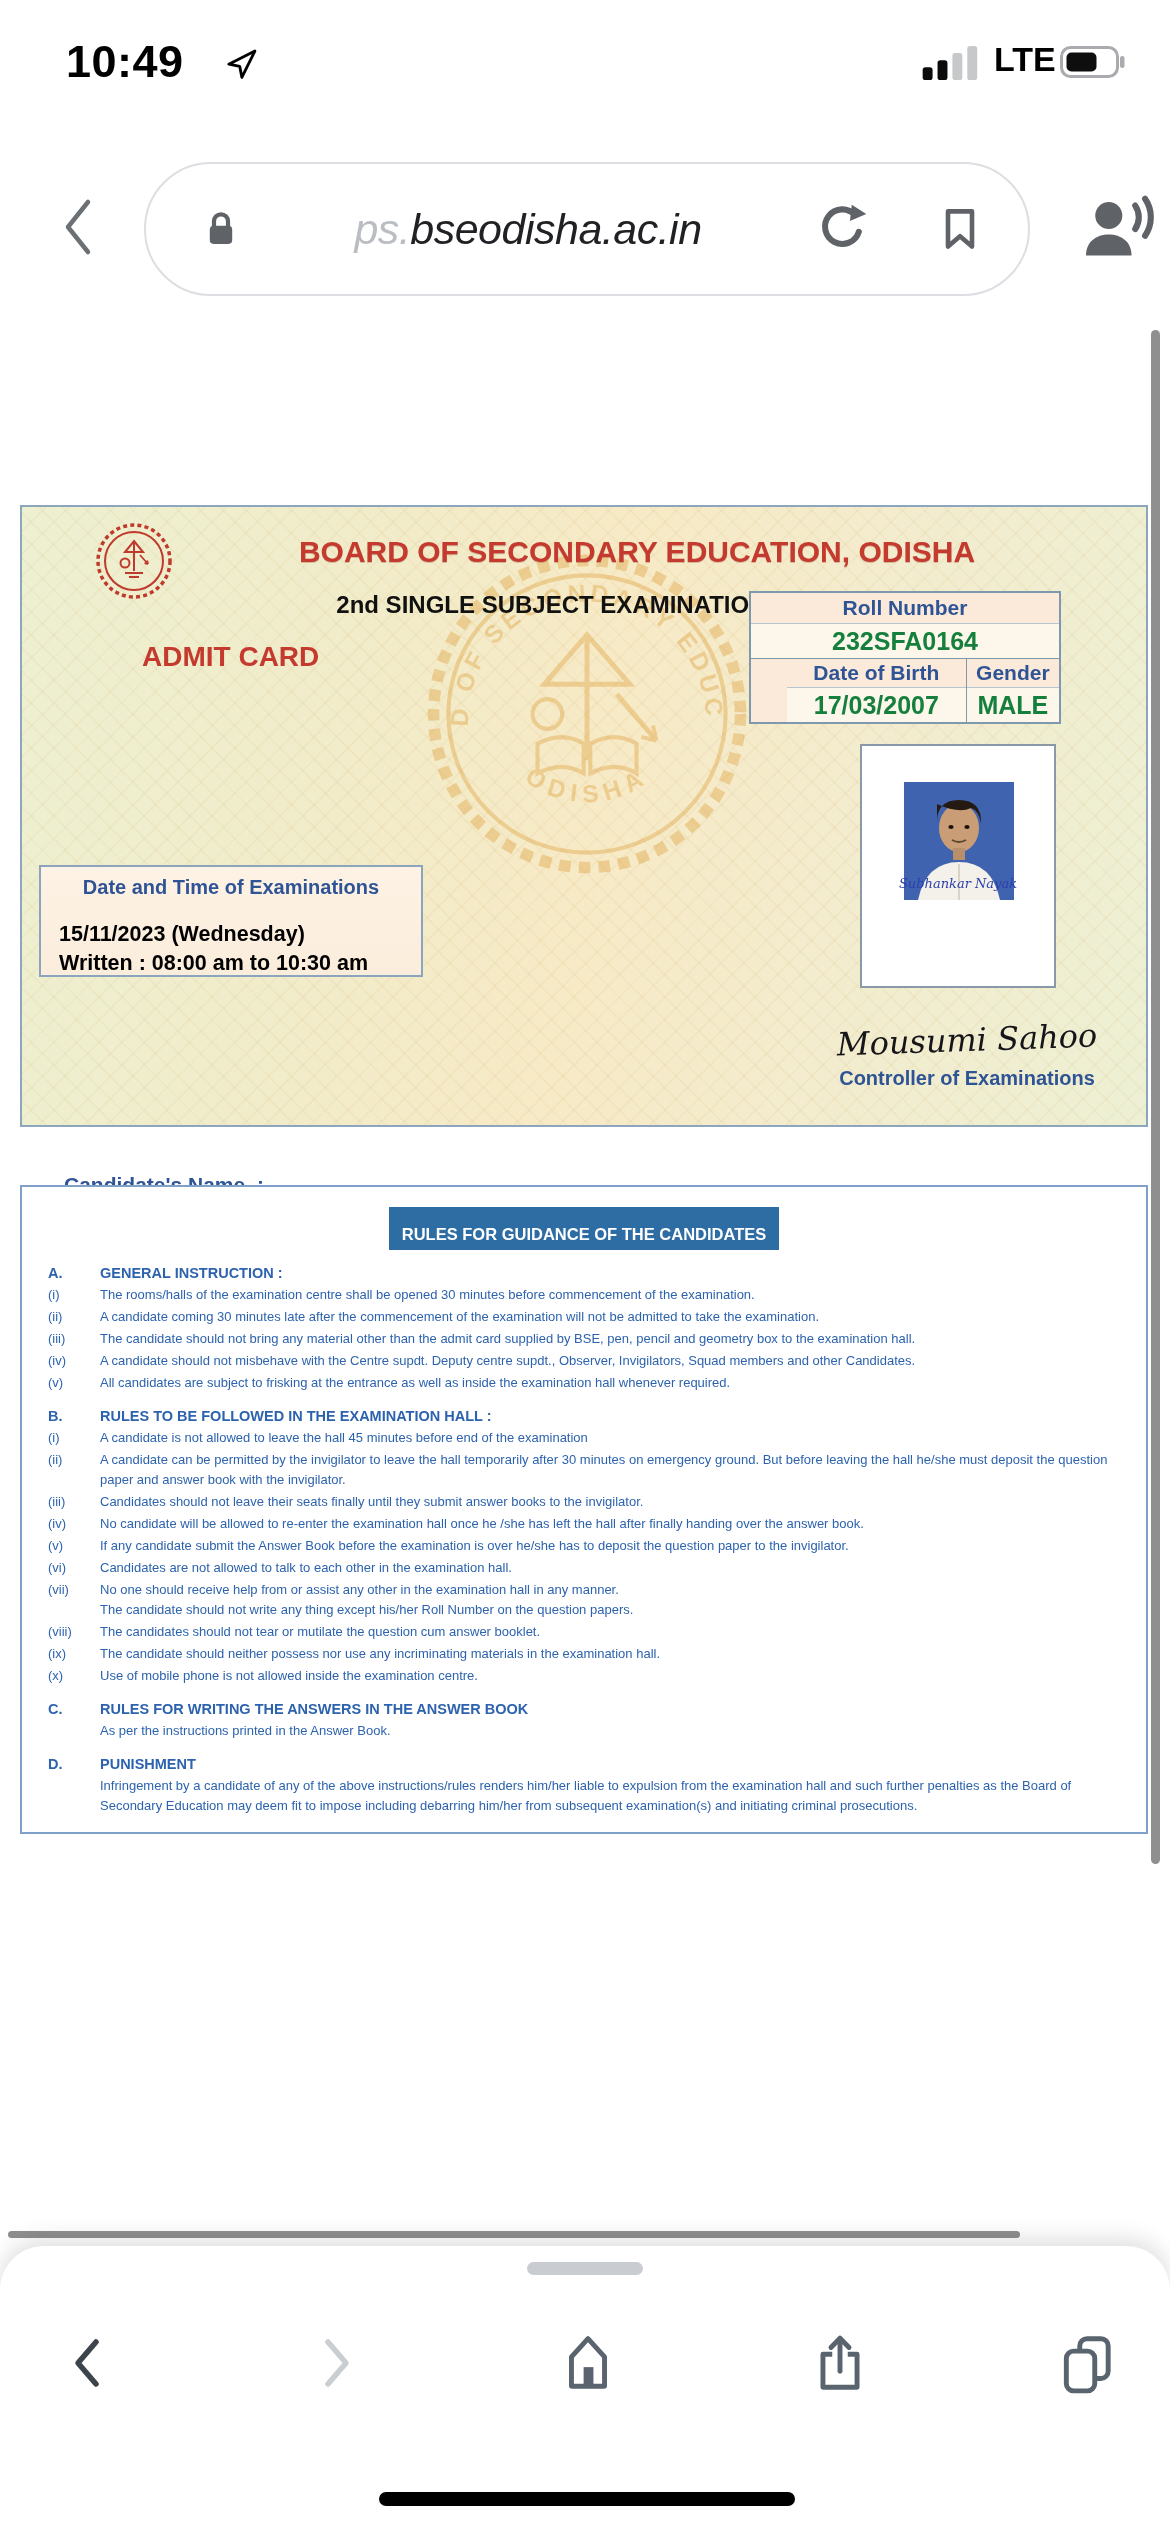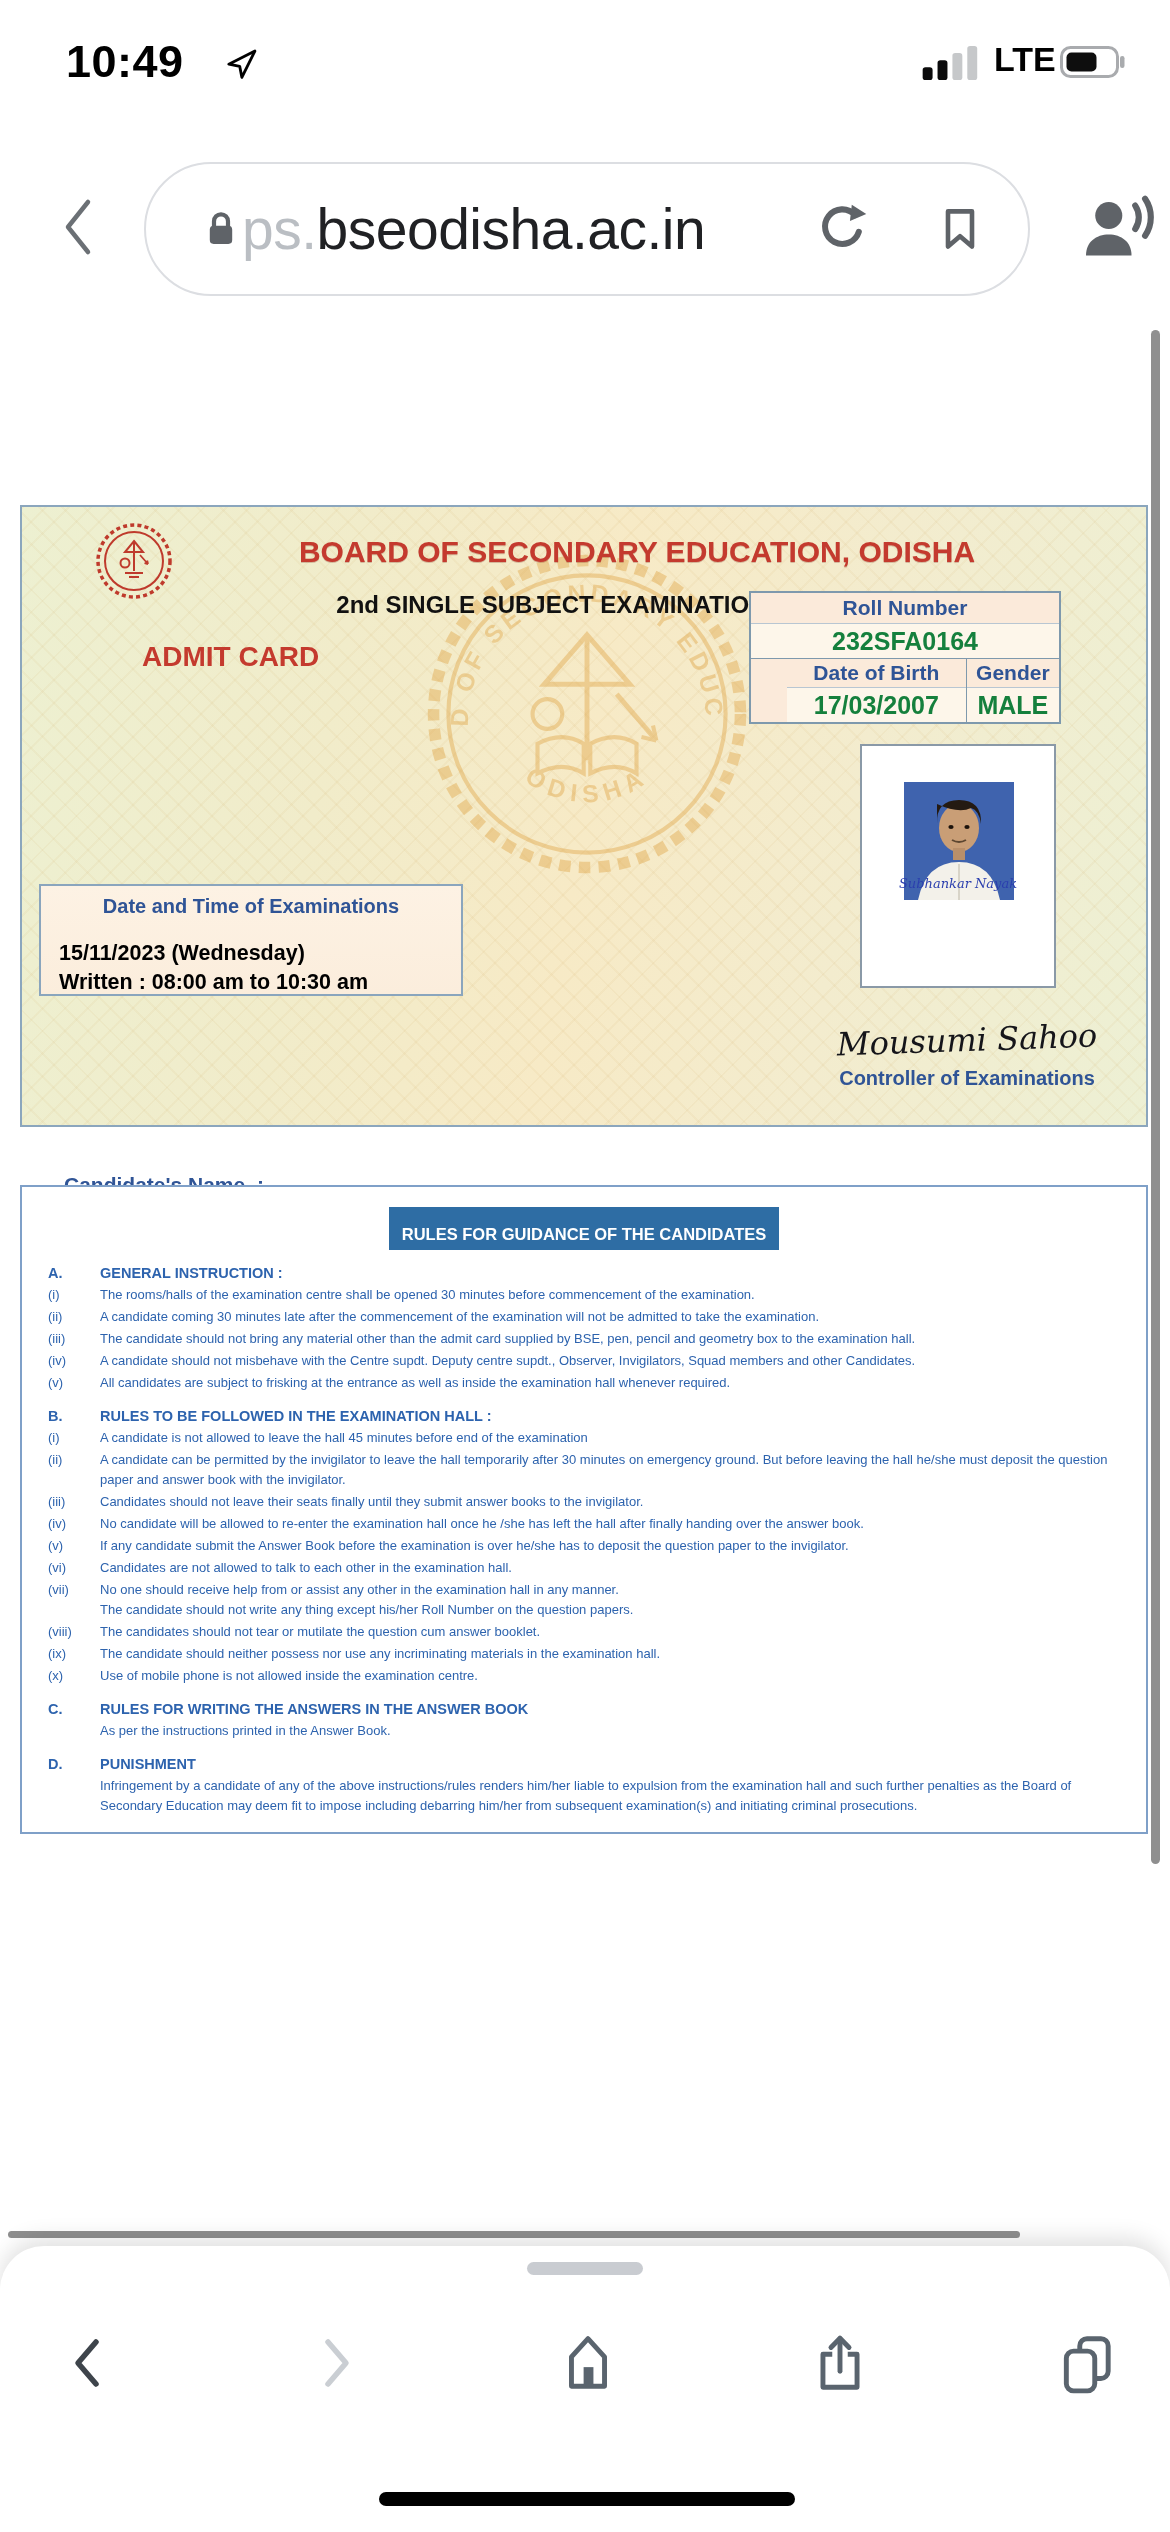--- a/index.html
+++ b/index.html
@@ -10,21 +10,21 @@
   .status-time{position:absolute;left:66px;top:36px;font-size:45px;font-weight:bold;color:#000;letter-spacing:.5px;}
   .loc-arrow{position:absolute;left:224px;top:46px;width:36px;height:36px;}
   .sig-icon{position:absolute;left:918px;top:46px;width:66px;height:34px;}
   .net-label{position:absolute;left:994px;top:40px;font-size:34px;font-weight:bold;color:#000;}
   .batt{position:absolute;left:1060px;top:46px;width:66px;height:32px;}
 
   
   .nav-back{position:absolute;left:58px;top:196px;width:40px;height:62px;}
   .url-pill{position:absolute;left:144px;top:162px;width:886px;height:134px;border:2px solid #dcdee2;border-radius:70px;background:#fff;box-sizing:border-box;display:flex;align-items:center;}
   .pill-lock{width:42px;height:46px;margin-left:54px;flex:0 0 auto;}
-  .url-text{flex:1;font-size:57px;color:#202124;letter-spacing:-0.5px;white-space:nowrap;overflow:hidden;}
+  .url-text{flex:1;text-align:center;font-size:43px;color:#202124;letter-spacing:-0.5px;white-space:nowrap;overflow:hidden;font-style:italic;}
   .url-text .faded{color:#babec3;}
   .pill-reload{width:56px;height:56px;flex:0 0 auto;margin-right:66px;}
   .pill-bookmark{width:48px;height:52px;flex:0 0 auto;margin-right:44px;}
   .voice-person{position:absolute;left:1078px;top:190px;width:80px;height:78px;}
 
   
   .vscroll{position:absolute;left:1151px;top:330px;width:9px;height:1534px;background:#8f8f8f;border-radius:4.5px;}
   .hscroll{position:absolute;left:8px;top:2231px;width:1012px;height:7px;background:#8f8f8f;border-radius:3.5px;}
 
   
@@ -41,21 +41,21 @@
   .roll-box .lblrow{height:30px;line-height:30px;text-align:center;font-size:21px;font-weight:bold;color:#2f5496;background:#fbeada;}
   .roll-box .valrow{height:34px;line-height:34px;text-align:center;font-size:25px;font-weight:bold;color:#15803d;background:#fdf6ea;border-top:1px solid #b8c6d2;}
   .roll-split{display:flex;border-top:1px solid #7e99ad;}
   .roll-split .col{box-sizing:border-box;}
   .roll-split .col.c1{width:217px;border-right:1px solid #7e99ad;padding-left:36px;}
   .roll-split .col.c2{width:93px;}
   .roll-split .lblrow{height:28px;line-height:28px;}
   .roll-split .valrow{height:34px;line-height:34px;}
   .field-label{position:absolute;left:42px;font-size:21px;font-weight:bold;color:#2f5496;white-space:pre;}
   .field-value{position:absolute;left:205px;font-size:21px;font-weight:bold;color:#0a0a0a;white-space:pre;}
-  .dt-box{position:absolute;left:17px;top:377px;width:424px;height:112px;box-sizing:border-box;border:2px solid #8aa5bd;background:linear-gradient(#fdf2e4,#fbeddc);}
+  .dt-box{position:absolute;left:17px;top:358px;width:384px;height:112px;box-sizing:border-box;border:2px solid #8aa5bd;background:linear-gradient(#fdf2e4,#fbeddc);}
   .dt-head{position:absolute;left:0;right:0;top:9px;text-align:center;font-size:20px;font-weight:bold;color:#2f5496;}
   .dt-line1{position:absolute;left:18px;top:55px;font-size:21.5px;font-weight:bold;color:#000;}
   .dt-line2{position:absolute;left:18px;top:84px;font-size:21.5px;font-weight:bold;color:#000;}
   .watermark{position:absolute;left:400px;top:42px;width:330px;height:330px;opacity:.4;}
   .photo-box{position:absolute;left:838px;top:237px;width:196px;height:244px;box-sizing:border-box;background:#fff;border:2px solid #8a99a7;}
   .photo-img{position:absolute;left:42px;top:36px;width:110px;height:118px;}
   .photo-sig{position:absolute;left:0;right:0;top:130px;text-align:center;font-size:13px;color:#2b3fae;font-style:italic;font-family:"DejaVu Serif",serif;}
   .auth-sig{position:absolute;left:790px;top:514px;width:310px;text-align:center;font-size:32px;color:#15151a;font-style:italic;font-family:"DejaVu Serif",serif;transform:rotate(-2deg);}
   .auth-title{position:absolute;left:790px;top:560px;width:310px;text-align:center;font-size:20px;font-weight:bold;color:#2f5496;}
 

